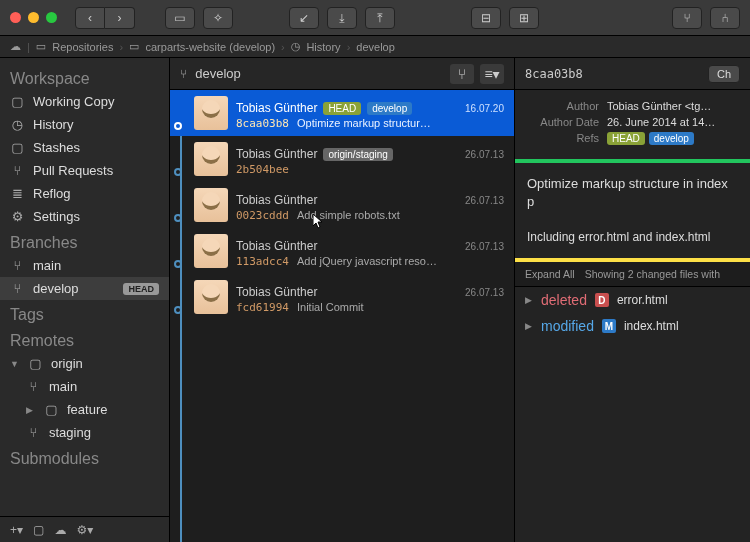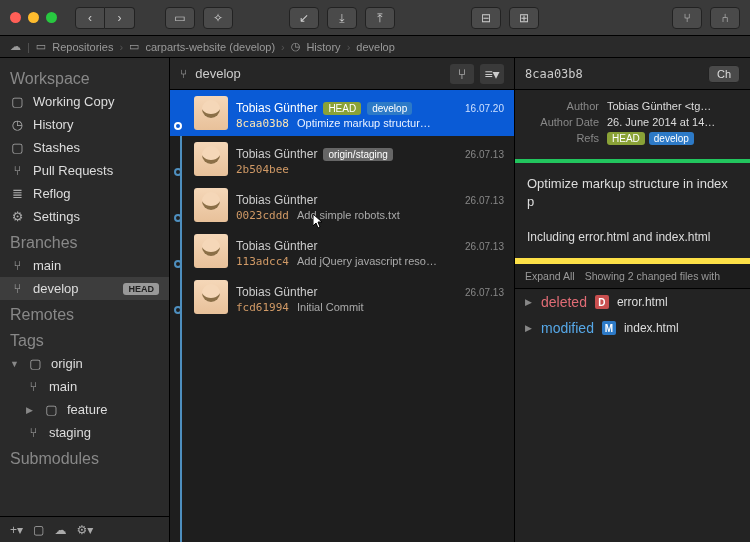--- a/index.html
+++ b/index.html
@@ -65,21 +65,21 @@
 
 .detail { width: 235px; background: #232323; display: flex; flex-direction: column; overflow: hidden; }
 .detail-hdr { height: 32px; display: flex; align-items: center; padding: 0 10px; border-bottom: 1px solid #000; background: #262626; }
 .detail-hdr .hash { font-family: ui-monospace, Menlo, monospace; color: #ccc; }
 .detail-hdr .chk-btn { margin-left: auto; background: #4a4a4a; border: 1px solid #222; border-radius: 4px; padding: 2px 8px; color: #ddd; font-size: 11px; }
 .meta { padding: 10px 12px; font-size: 11px; border-bottom: 4px solid #22c55e; }
 .meta-row { display: flex; gap: 8px; margin-bottom: 4px; }
 .meta-label { width: 72px; text-align: right; color: #888; }
 .meta-value { color: #ddd; flex: 1; white-space: nowrap; overflow: hidden; text-overflow: ellipsis; }
 .meta-refs { display: flex; gap: 4px; }
-.msg-block { padding: 12px; border-bottom: 6px solid #fde047; color: #ddd; font-size: 13px; line-height: 1.4; }
+.msg-block { padding: 12px; border-bottom: 4px solid #fde047; color: #ddd; font-size: 13px; line-height: 1.4; }
 .msg-block .sub { margin-top: 18px; font-size: 12px; }
 .files-hdr { display: flex; align-items: center; padding: 6px 10px; font-size: 10.5px; color: #999; gap: 10px; background: #1d1d1d; border-bottom: 1px solid #000; }
 .file-row { display: flex; align-items: center; gap: 8px; padding: 5px 10px; font-size: 12px; }
 .file-tri { width: 8px; color: #888; font-size: 9px; }
 .file-status { font-size: 14px; }
 .file-status.del { color: #e06c75; }
 .file-status.mod { color: #56a8e8; }
 .file-badge { width: 14px; height: 14px; border-radius: 2px; color: #fff; font-size: 10px; font-weight: bold; display: inline-flex; align-items: center; justify-content: center; }
 .file-badge.D { background: #c94f4f; }
 .file-badge.M { background: #2d7ac7; }
@@ -163,23 +163,23 @@
       <div class="side-item">
           <span class="side-icon">⑂</span>
           <span>main</span>
         </div>
       <div class="side-item sel">
           <span class="side-icon">⑂</span>
           <span>develop</span>
           <span class="badge-head">HEAD</span>
         </div>
 
+      <div class="section-hdr">Tags</div>
+
       <div class="section-hdr">Remotes</div>
-
-      <div class="section-hdr">Tags</div>
       <div class="side-item">
           <span class="disclosure">▼</span>
           <span class="side-icon">▢</span>
           <span>origin</span>
         </div>
       <div class="side-item sub">
           <span class="side-icon">⑂</span>
           <span>main</span>
         </div>
       <div class="side-item sub">

